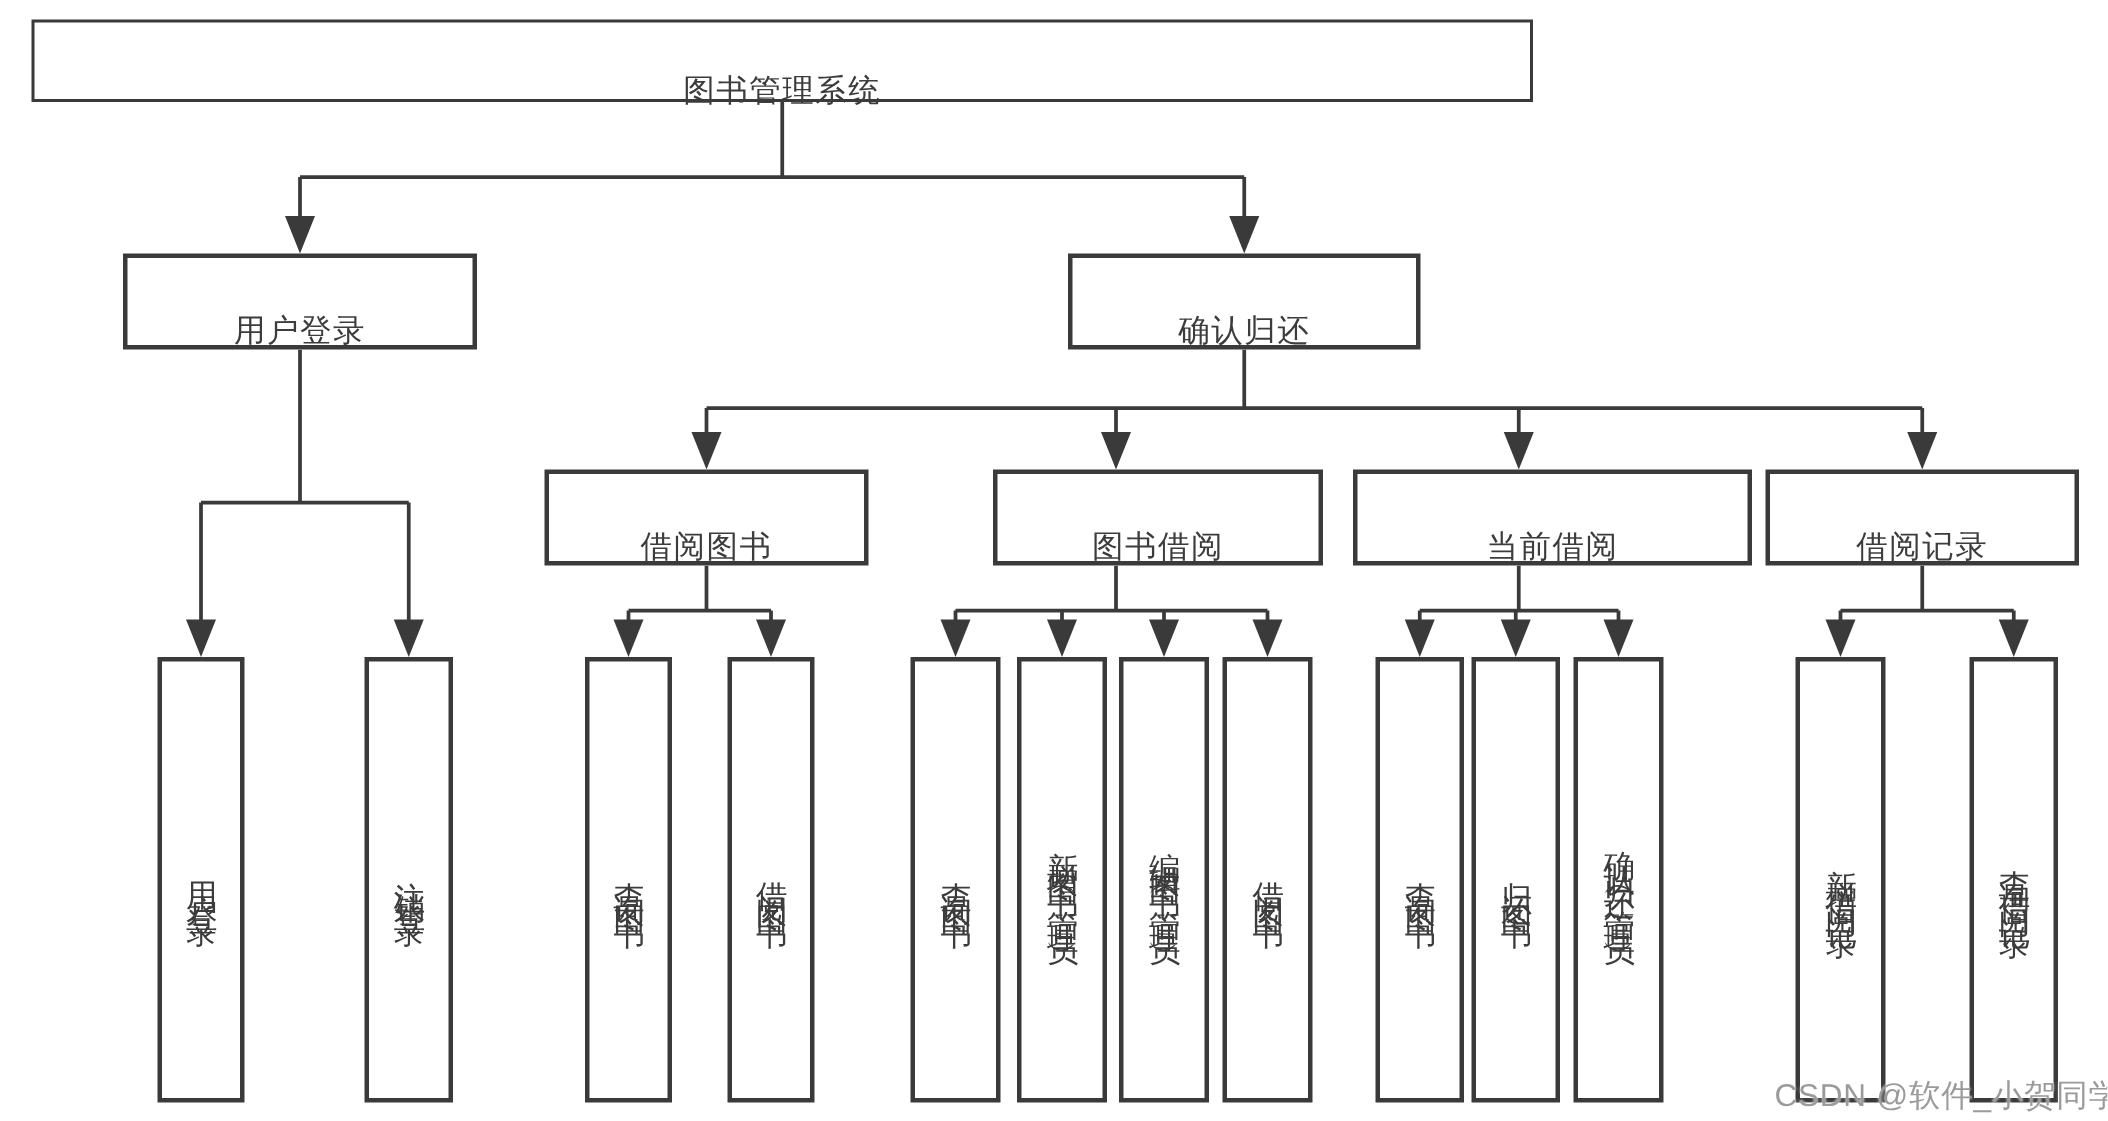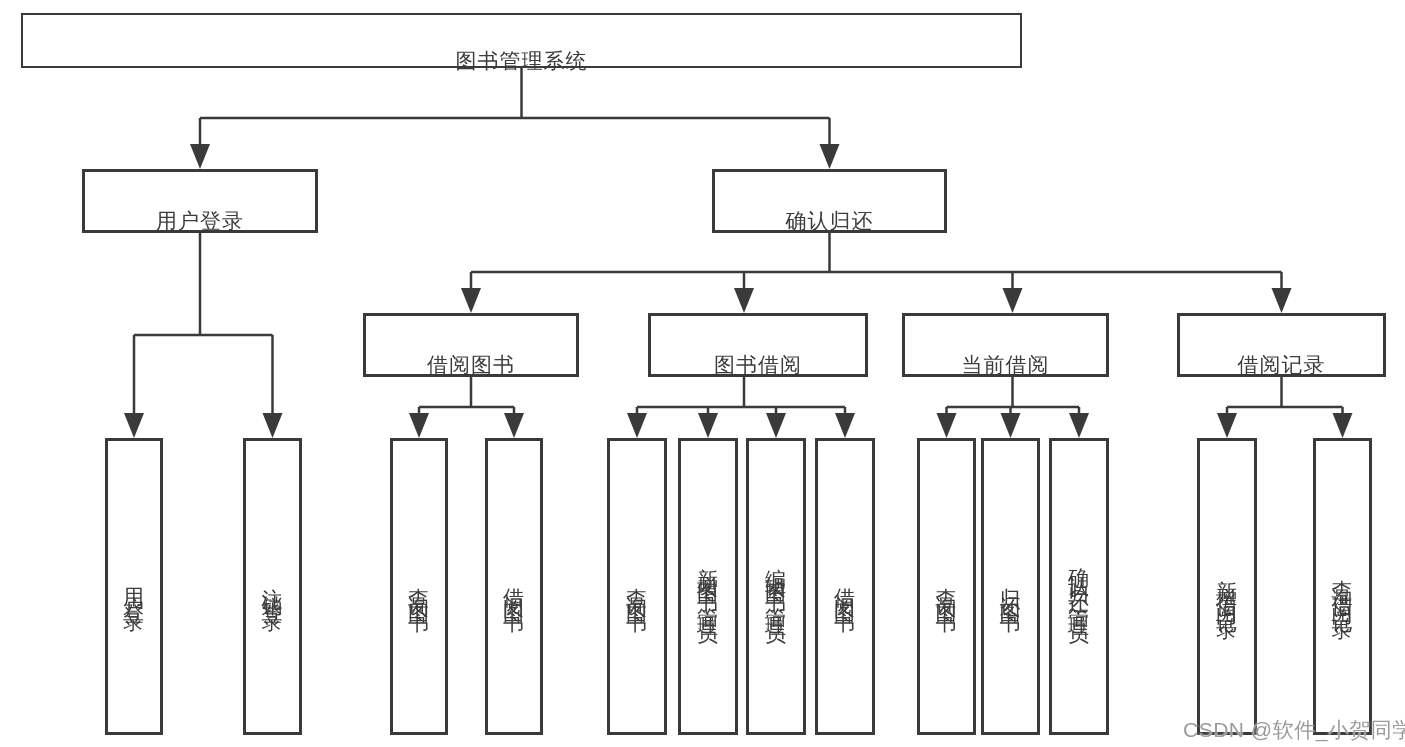--- a/index.html
+++ b/index.html
@@ -143,24 +143,24 @@
   <div class="node" style="left:82px;top:169px;width:236px;height:64px">
     <span class="hlbl">用户登录</span>
   </div>
   <div class="node" style="left:712px;top:169px;width:235px;height:64px">
     <span class="hlbl">确认归还</span>
   </div>
 
   <div class="node" style="left:363px;top:313px;width:216px;height:64px">
     <span class="hlbl">借阅图书</span>
   </div>
-  <div class="node" style="left:648px;top:313px;width:220px;height:64px">
+  <div class="node" style="left:662px;top:313px;width:220px;height:64px">
     <span class="hlbl">图书借阅</span>
   </div>
-  <div class="node" style="left:902px;top:313px;width:207px;height:64px">
+  <div class="node" style="left:902px;top:313px;width:266px;height:64px">
     <span class="hlbl">当前借阅</span>
   </div>
   <div class="node" style="left:1177px;top:313px;width:209px;height:64px">
     <span class="hlbl">借阅记录</span>
   </div>
 
   <div class="node" style="left:105px;top:438px;width:58px;height:297px">
     <span class="vlbl">用户登录</span>
   </div>
   <div class="node" style="left:243px;top:438px;width:59px;height:297px">

